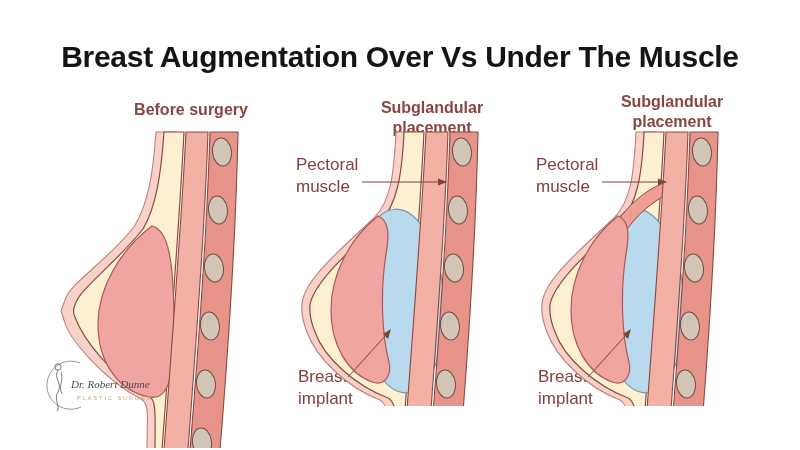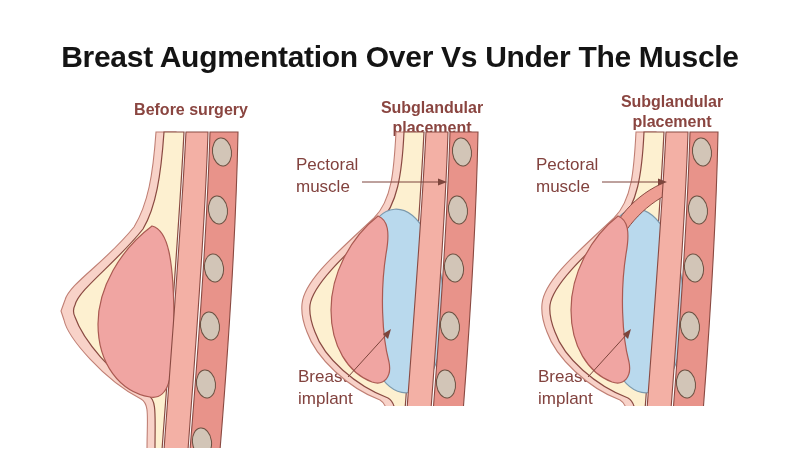--- a/index.html
+++ b/index.html
@@ -101,14 +101,26 @@
         <line x1="62" y1="52" x2="119" y2="52"></line>
         <polygon points="127,52 118,48.5 118,55.5" fill="#7d453c" stroke="none"></polygon>
       </g>
       <g stroke="#7d453c" stroke-width="1">
         <line x1="48" y1="247" x2="87" y2="204"></line>
         <polygon points="91,199 83,204 88,209" fill="#7d453c" stroke="none"></polygon>
       </g>
     </g>
   </svg>
 
+  <div class="logo-box">
+    <svg width="120" height="62" viewBox="0 0 120 62">
+      <path d="M46,7 A24,24 0 1 0 47,51" fill="none" stroke="#8b8b8b" stroke-width="0.9"></path>
+      <g fill="none" stroke="#6a6a6a" stroke-width="0.9">
+        <circle cx="24" cy="11" r="3.2"></circle>
+        <path d="M24,14 C19,22 29,28 24,36 C19,44 27,50 23,55"></path>
+        <path d="M27,16 C30,24 24,30 28,38"></path>
+      </g>
+      <text x="37" y="32" font-family="Liberation Serif, serif" font-style="italic" font-size="11" fill="#4a4a4a">Dr. Robert Dunne</text>
+      <text x="43" y="44" font-family="Liberation Sans, sans-serif" font-size="5.5" letter-spacing="2" fill="#c8a67c">PLASTIC SURGERY</text>
+    </svg>
+  </div>
 
 </div>
 
 </body></html>

